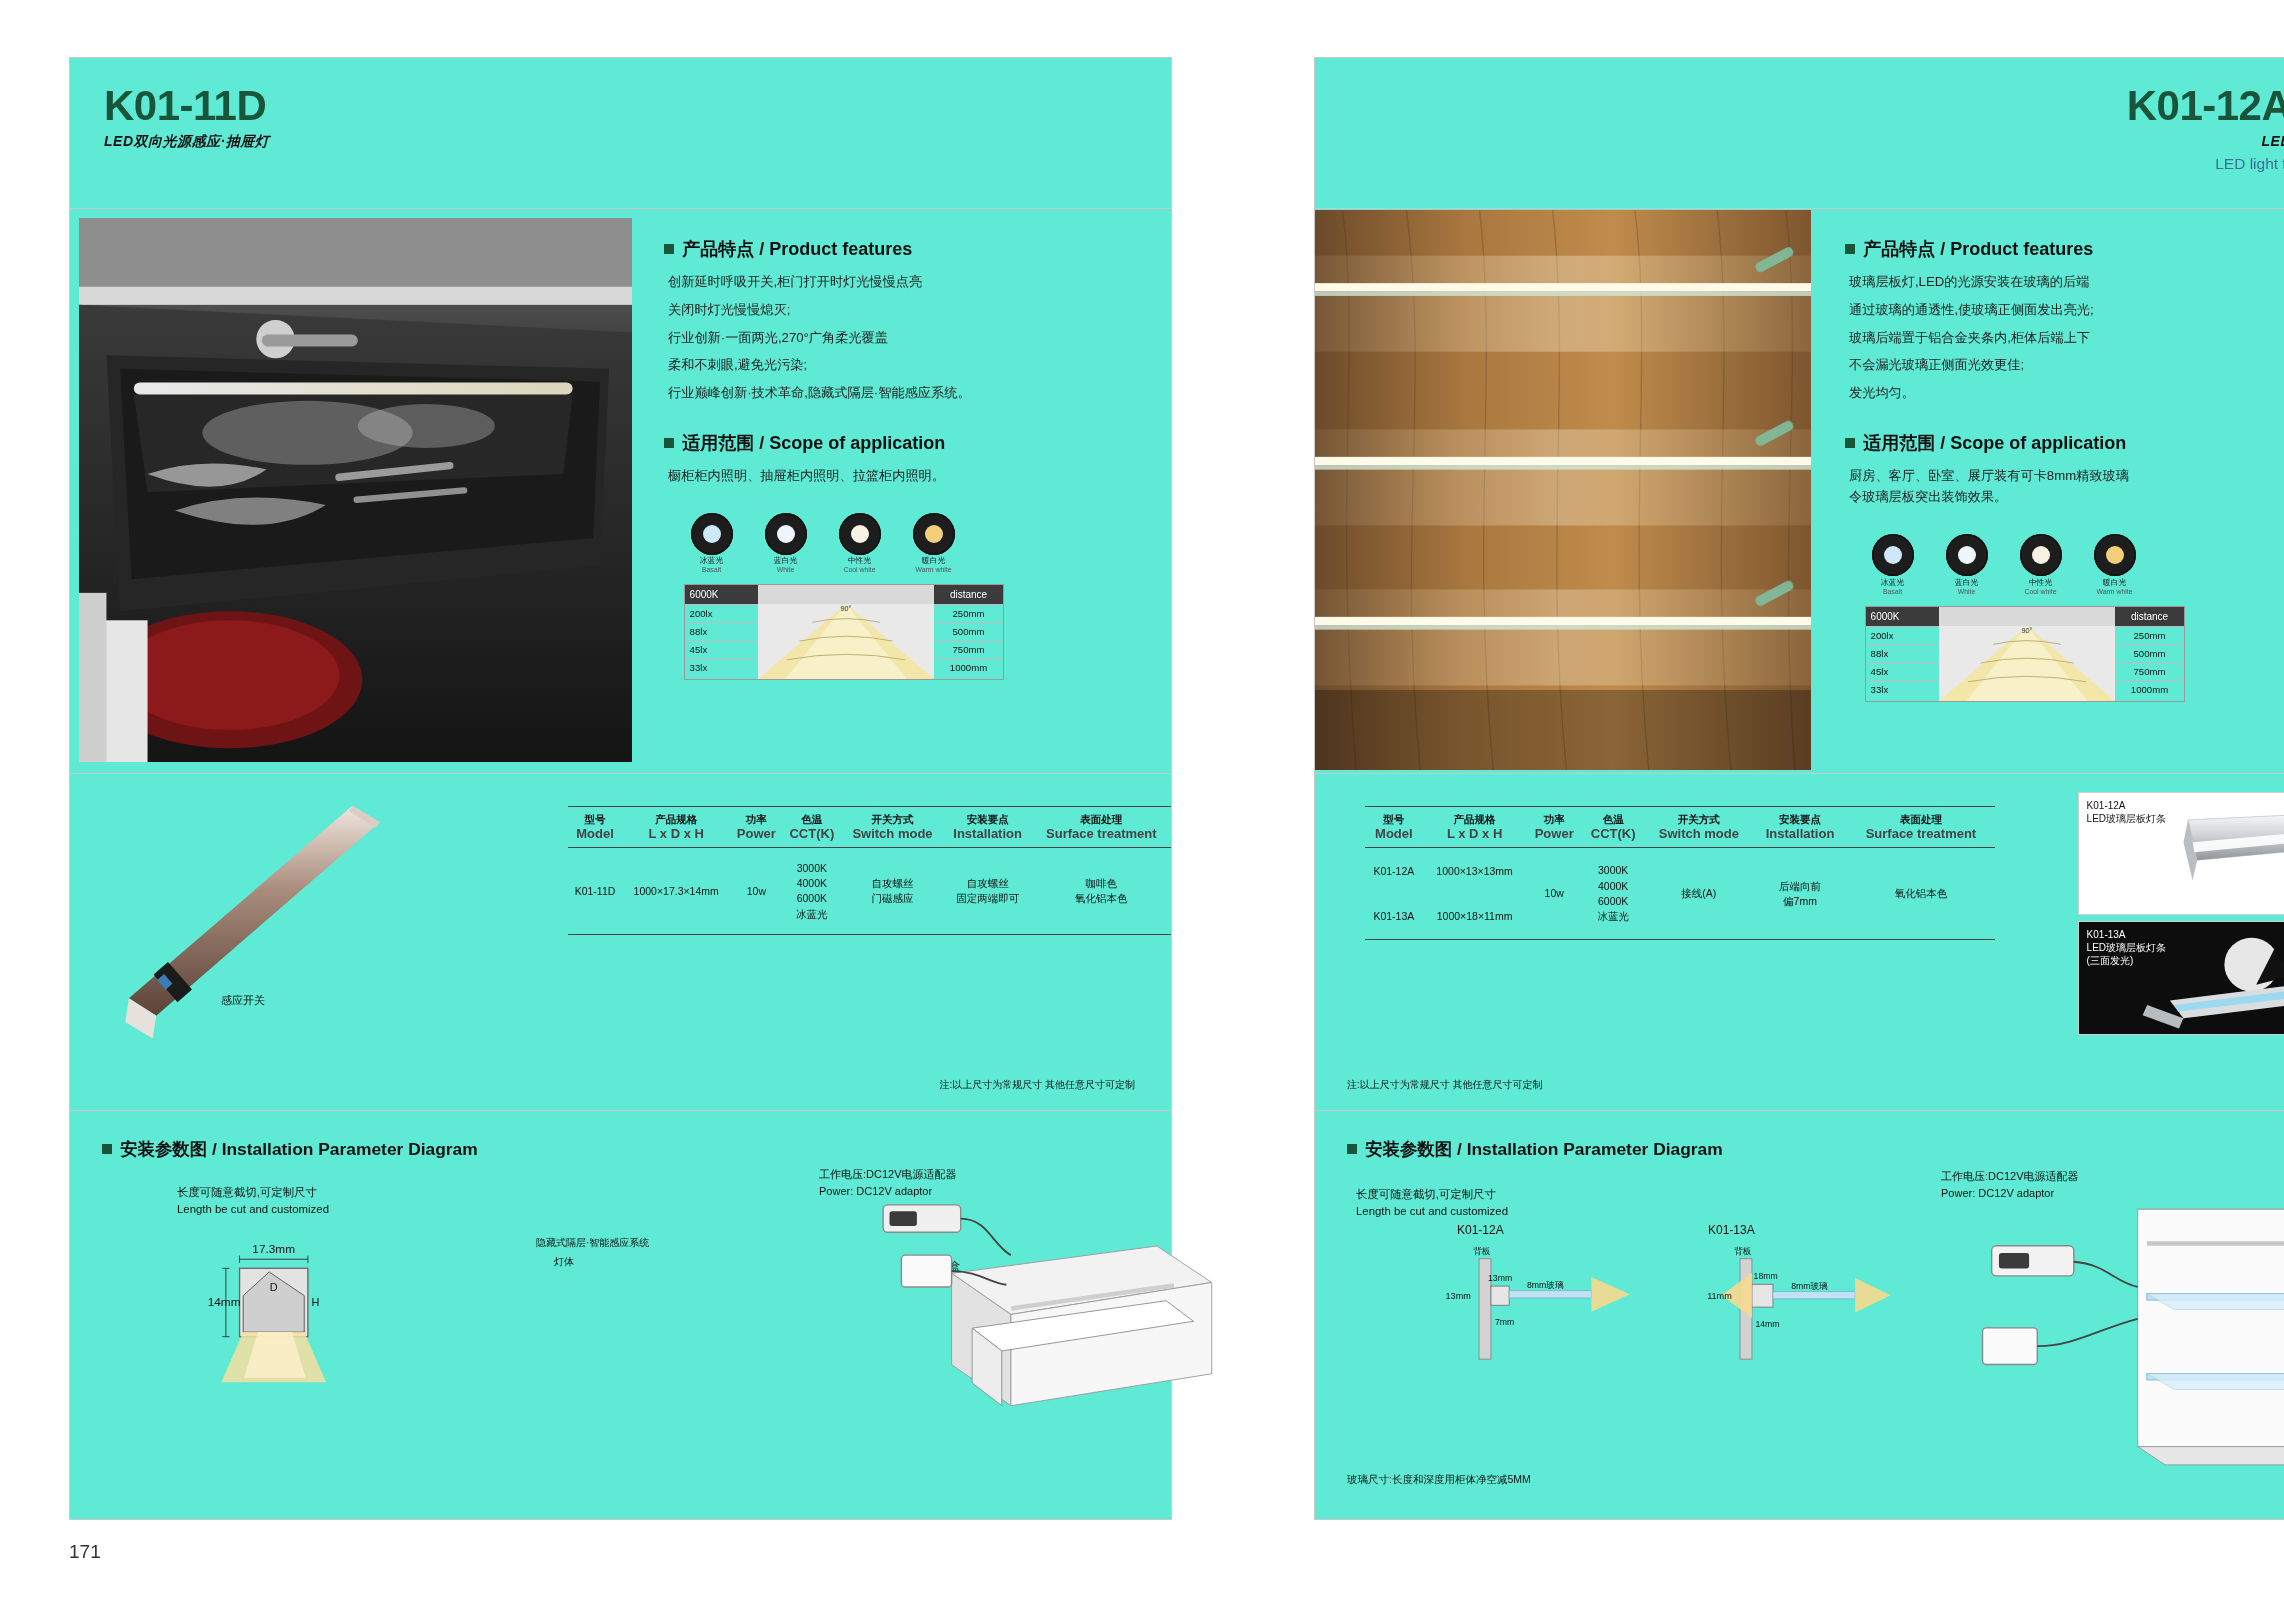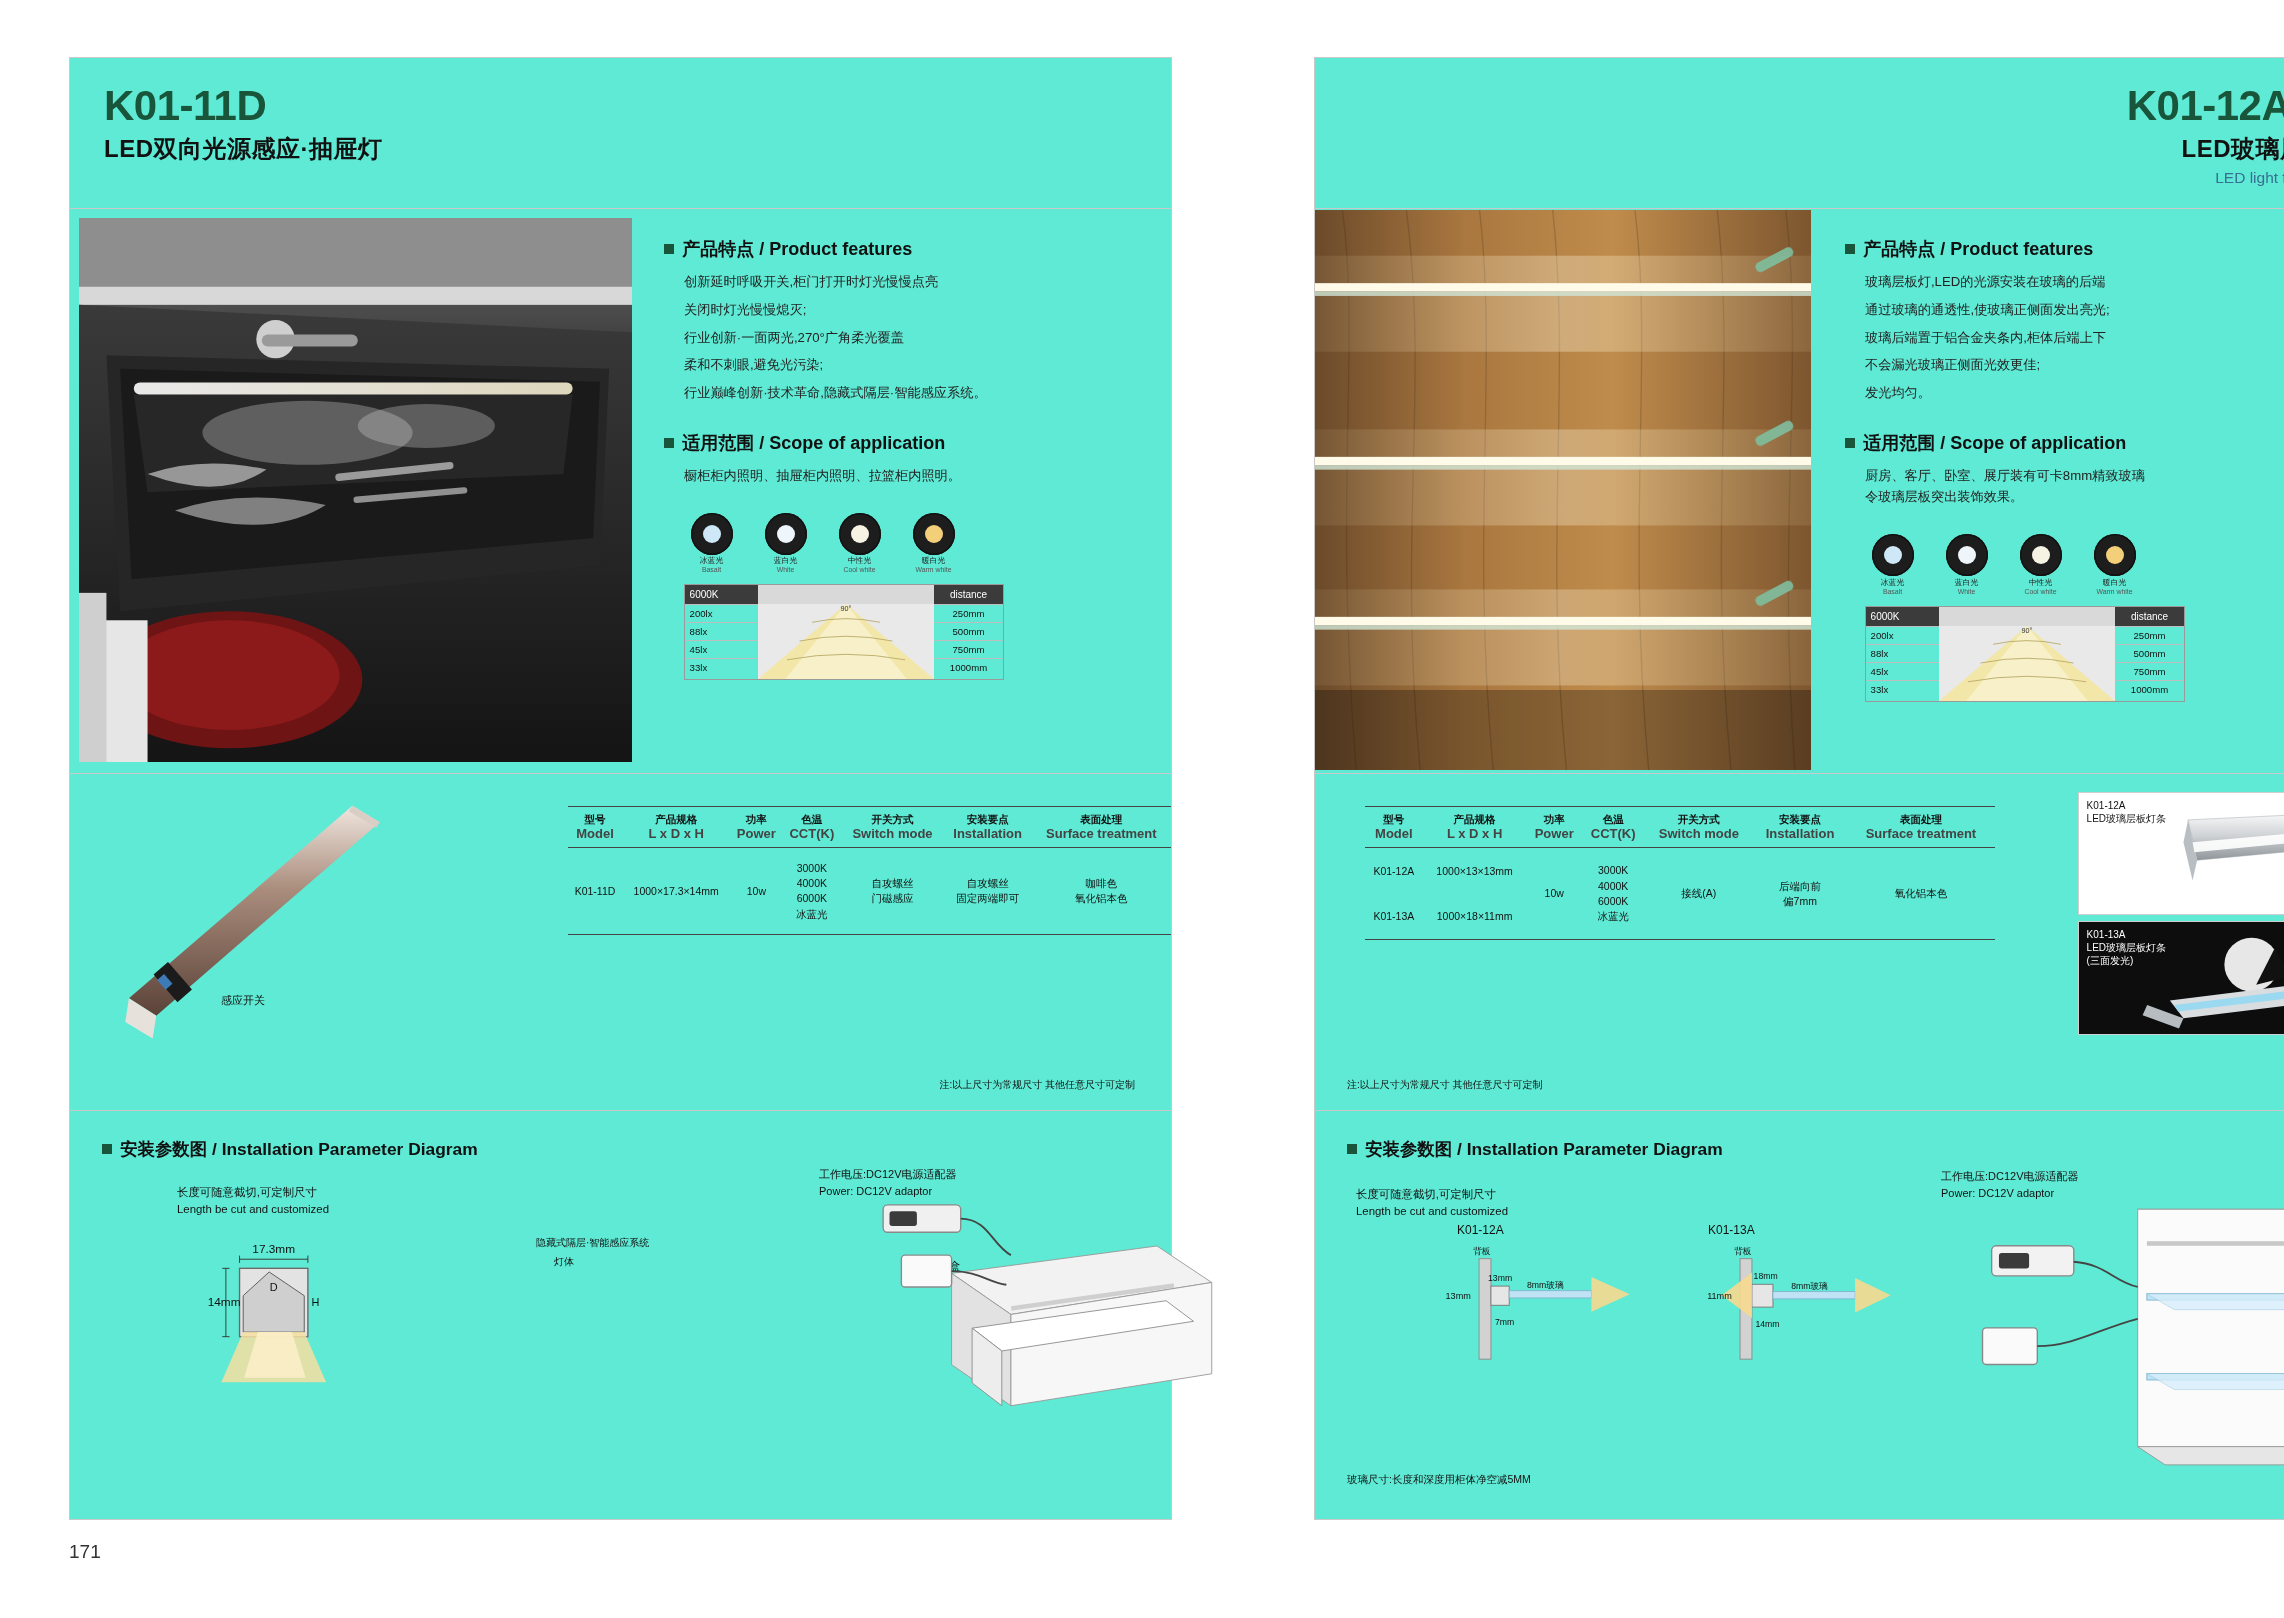--- a/index.html
+++ b/index.html
@@ -9,34 +9,34 @@
   .page-inner{position:absolute;left:69px;right:69px;top:57px;bottom:98px;border:1.4px solid #c9c9c9;background:#5eead4;box-sizing:border-box;}
   .page.right .page-inner{left:73px;right:69px;}
   .folio{position:absolute;bottom:55px;font-size:19px;color:#333;}
   .page.left .folio{left:69px;}
 
   
   .hdr{position:absolute;left:0;right:0;top:0;height:151px;border-bottom:1.4px solid #c9c9c9;box-sizing:border-box;}
   .hdr .pad{position:absolute;left:34px;right:34px;top:26.5px;}
   .hdr.right-align .pad{text-align:right;}
   .model{font-size:42px;font-weight:bold;color:#18553a;letter-spacing:-0.5px;line-height:1.0;font-family:"Liberation Sans",sans-serif;}
-  .model-cn{font-size:24px;font-weight:bold;color:#111;margin-top:6.4px;letter-spacing:0.5px;}
+  .model-cn{font-size:14px;font-weight:bold;color:#111;margin-top:6.4px;letter-spacing:0.5px;font-style:italic;}
   .model-en{font-size:15.5px;color:#3a6f93;margin-top:3.7px;}
 
   
   .hero-wrap{position:absolute;left:0;right:0;top:152px;height:562px;}
   .hero{position:absolute;left:9px;top:8.2px;width:553px;height:544px;overflow:hidden;background:#2a2a2a;}
   .page.right .hero{left:0px;top:0px;width:496px;height:560px;}
   .right-col{position:absolute;top:27px;}
   .page.left .right-col{left:594px;right:27px;}
   .page.right .right-col{left:530px;right:27px;}
 
   .sec-title{display:flex;align-items:center;gap:8.2px;font-size:18px;font-weight:bold;color:#111;margin-bottom:10px;}
   .sq{width:10px;height:10px;background:#18553a;display:inline-block;}
-  .body-cn{font-size:13.2px;line-height:1.62;color:#222;margin-left:20px;}
+  .body-cn{font-size:13.2px;line-height:1.62;color:#222;margin-left:4px;}
   .body-cn p{margin:0 0 6.4px 0;}
   .gap{height:21px;}
 
   
   .cct-row{display:flex;gap:19px;margin-left:20px;margin-top:26.5px;}
   .cct{width:55px;text-align:center;}
   .cct .disc{width:42px;height:42px;border-radius:50%;background:#1d1d1d;margin:0 auto;position:relative;box-shadow:0 0 0 1.4px #111 inset;}
   .cct .disc:after{content:"";position:absolute;left:50%;top:50%;width:18px;height:18px;margin:-9px 0 0 -9px;border-radius:50%;}
   .cct.c1 .disc:after{background:#cfe8f7;}
   .cct.c2 .disc:after{background:#eef5fb;}

